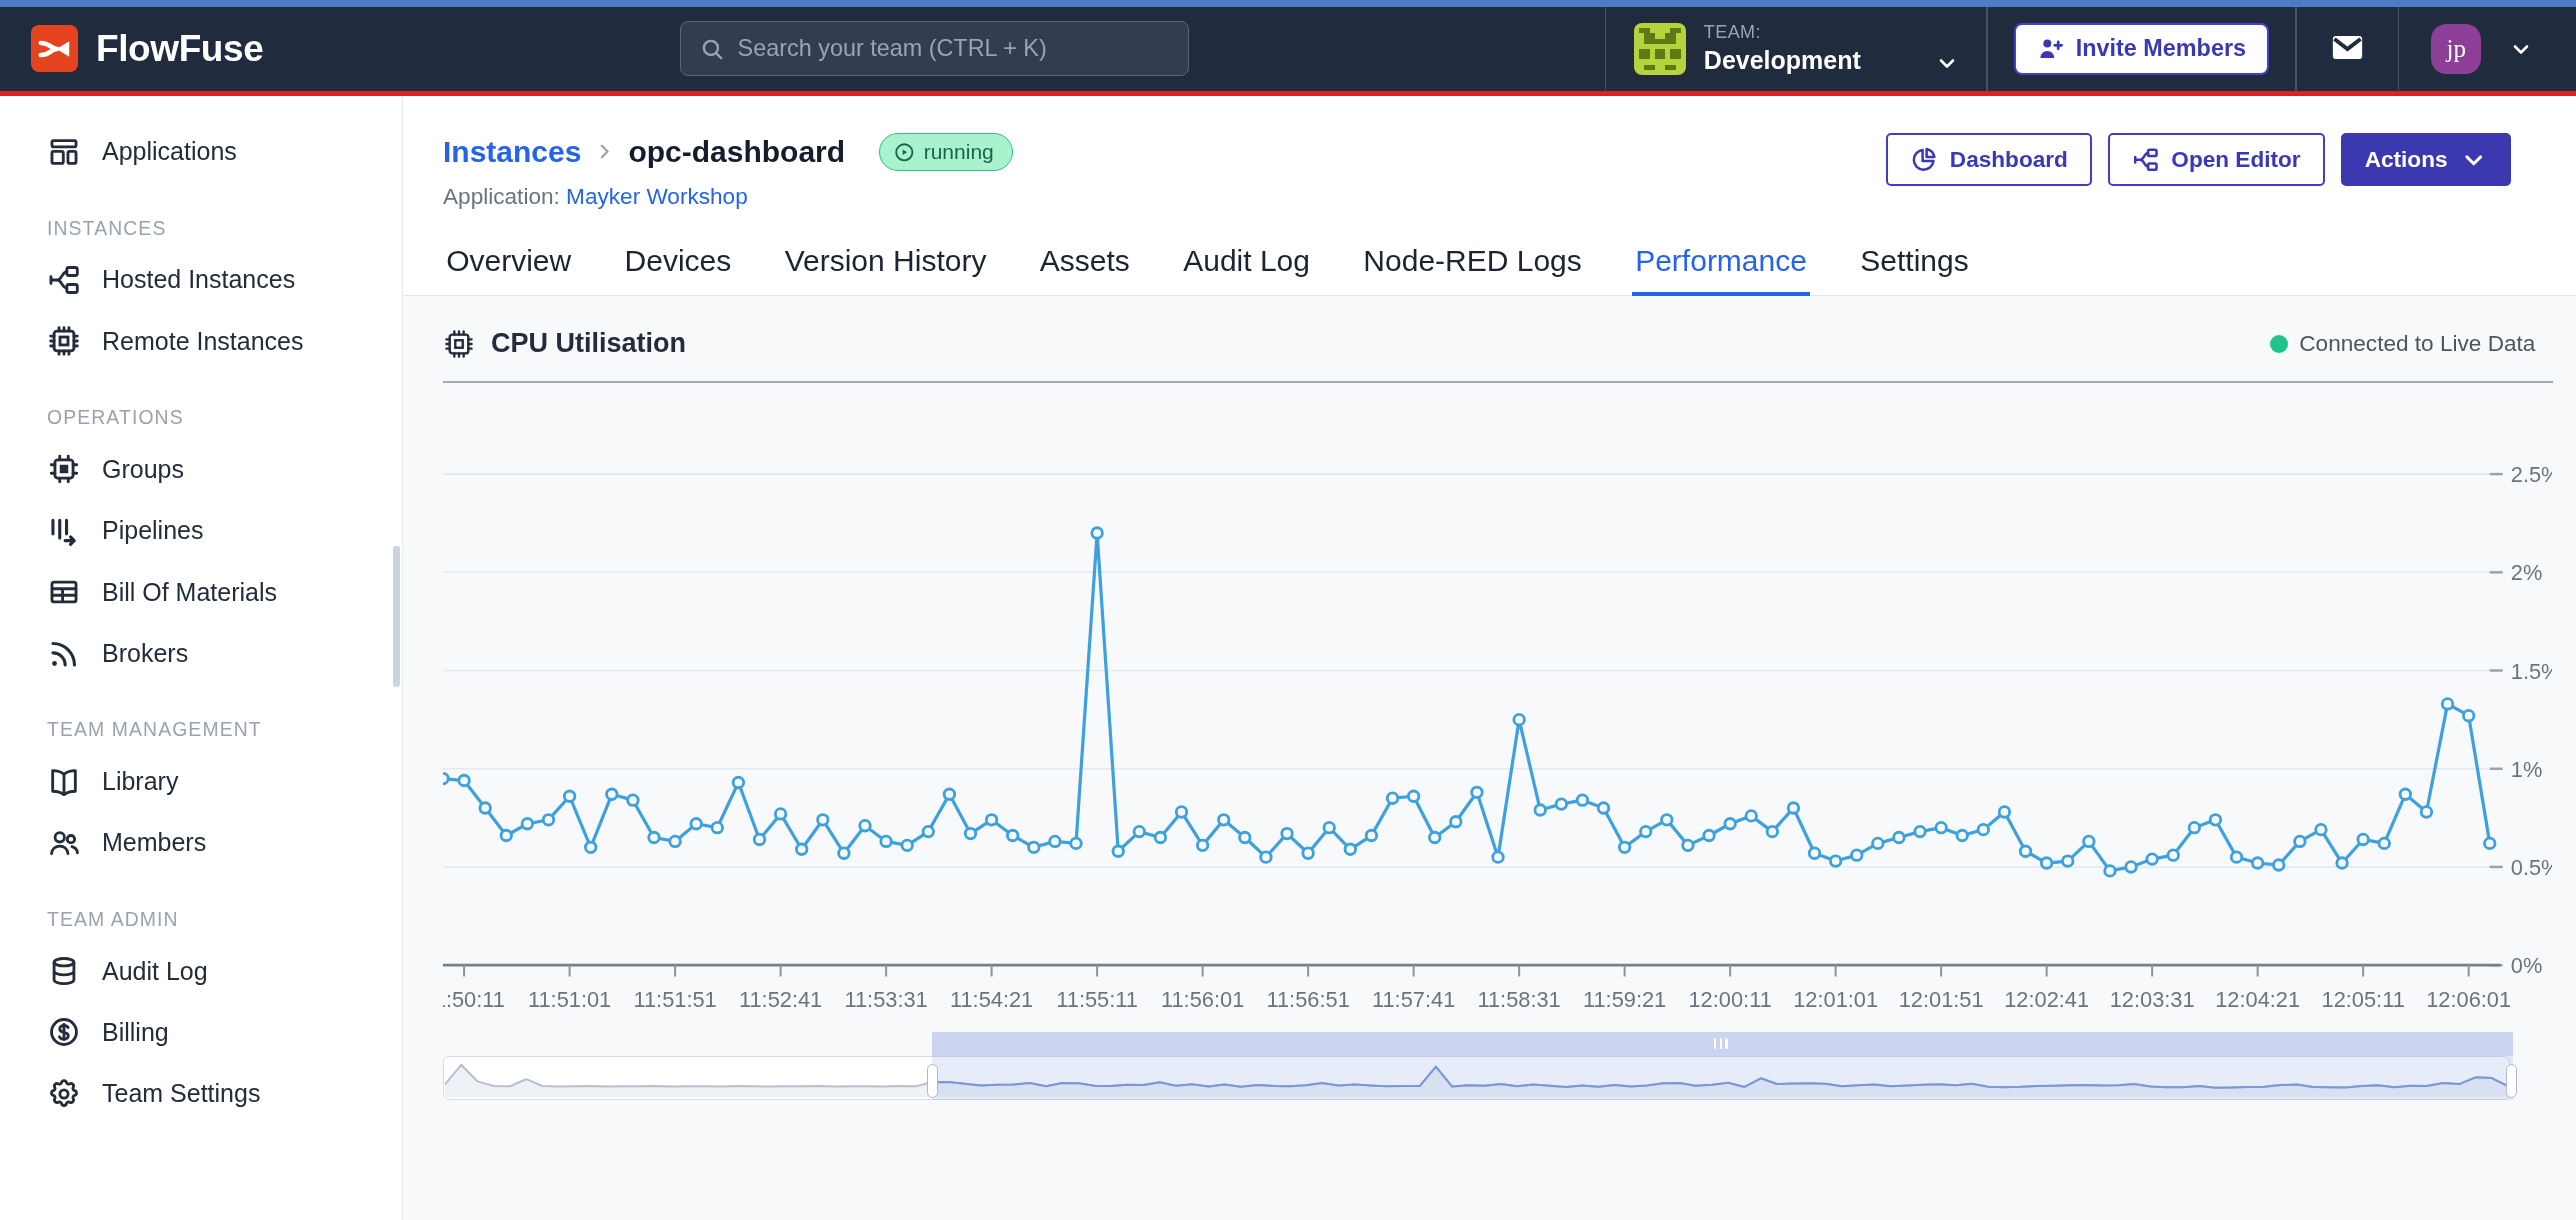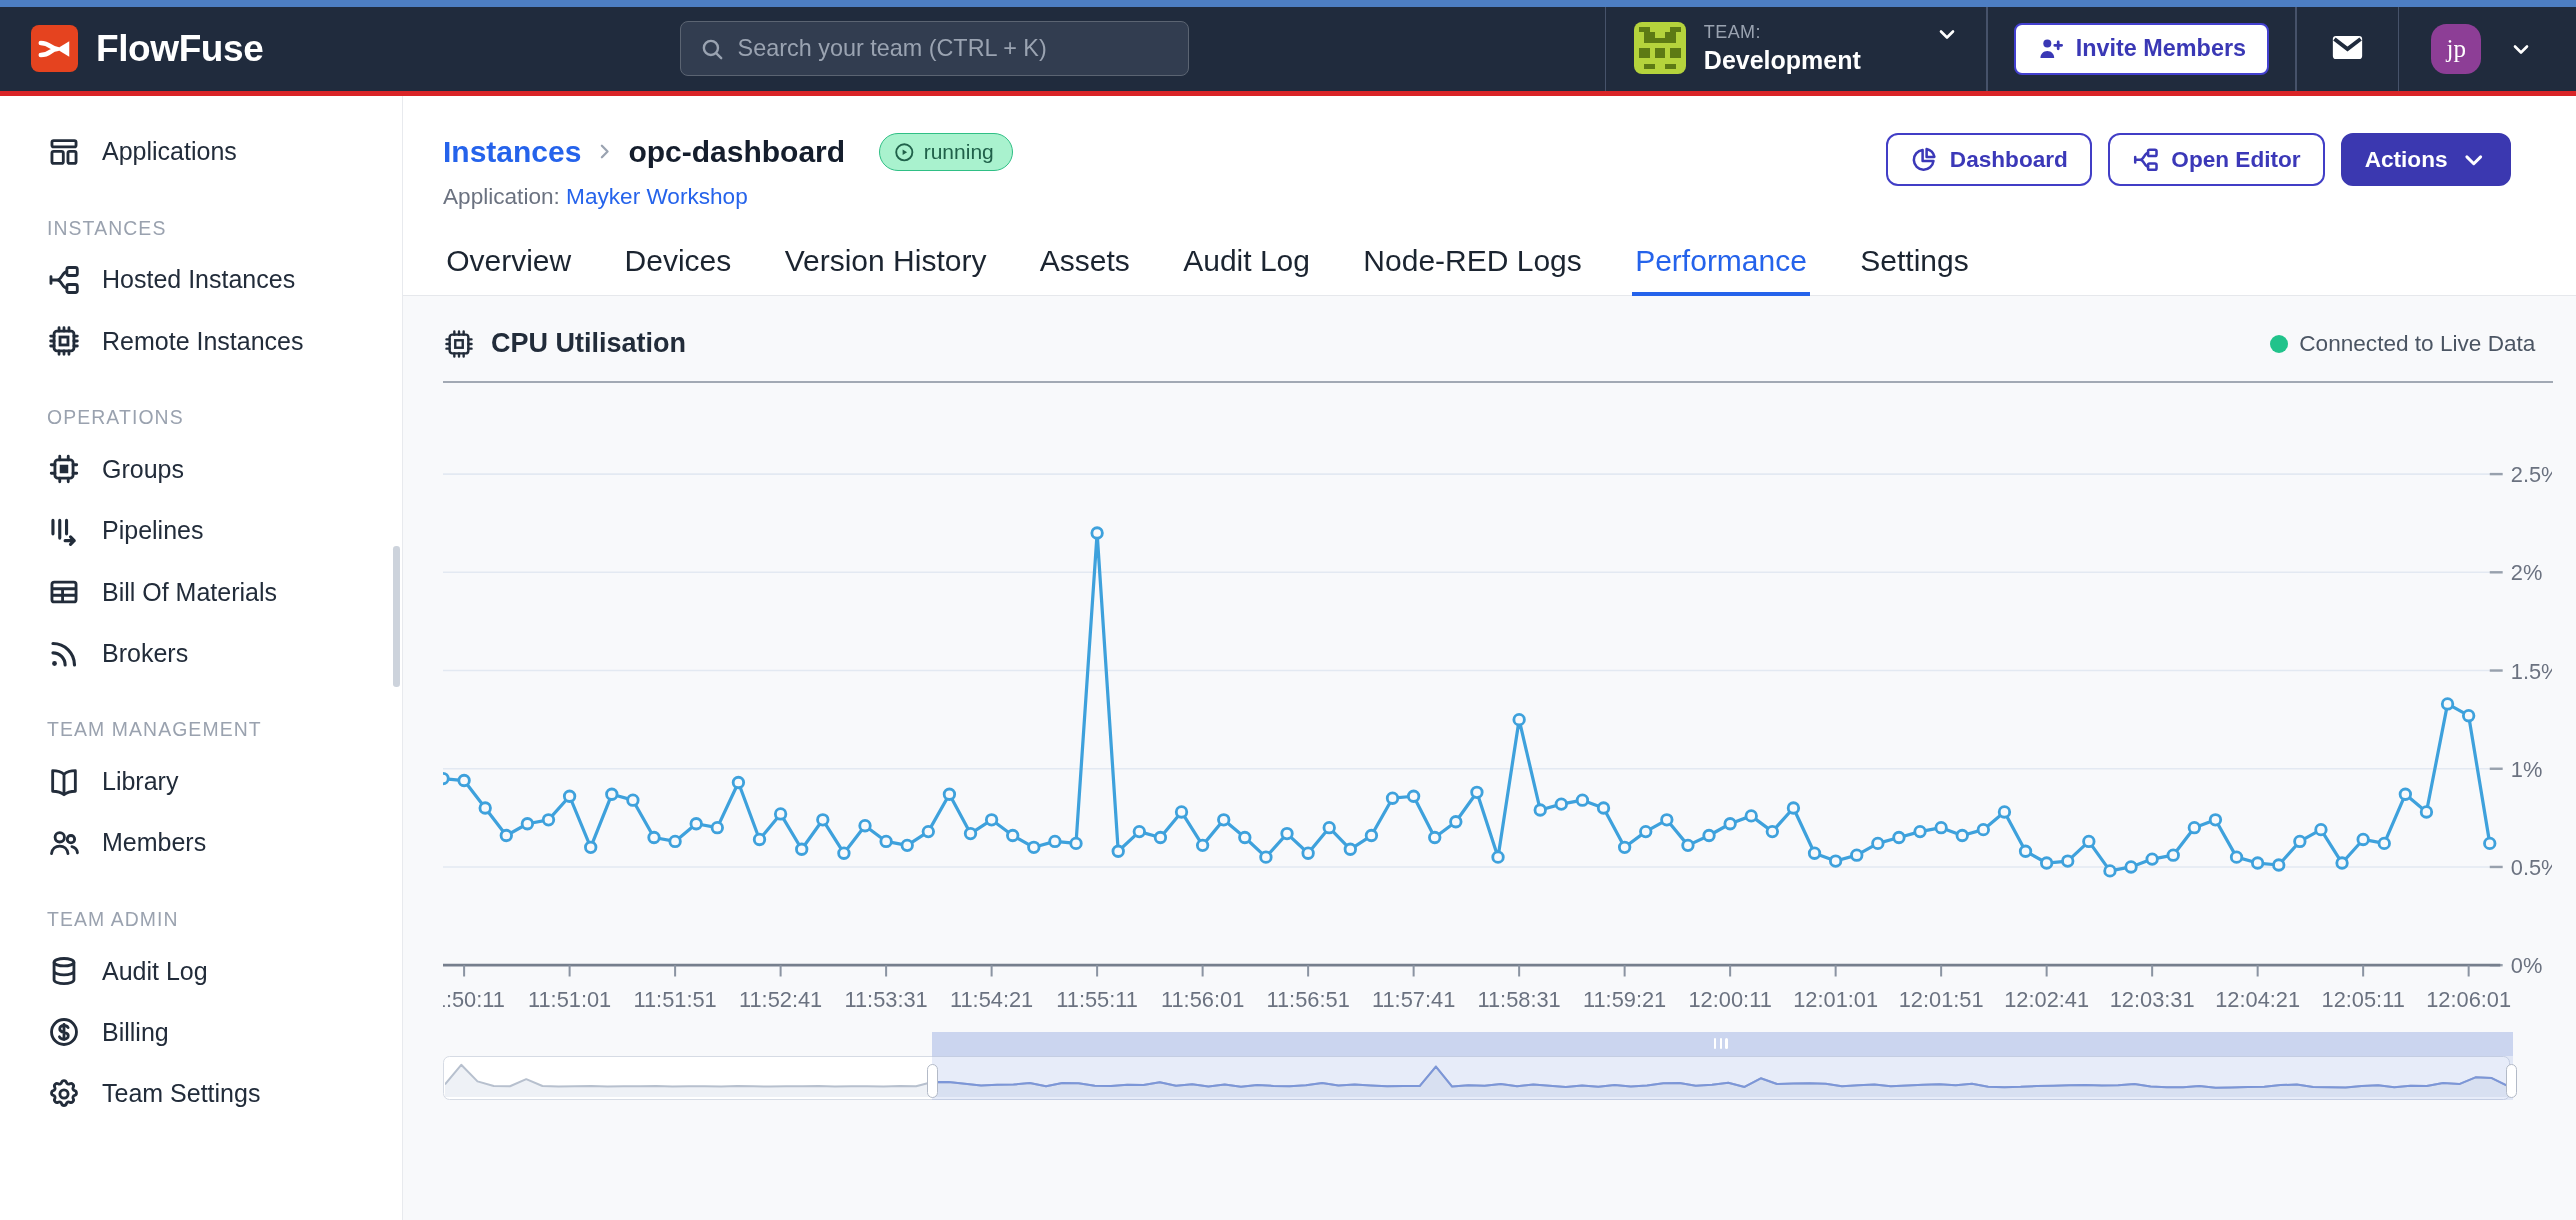--- a/index.html
+++ b/index.html
@@ -14,21 +14,21 @@
   .brand { display:flex; align-items:center; gap:18px; }
   .brand-logo { width:47px; height:47px; border-radius:8px; background:#e5431f; display:flex; align-items:center; justify-content:center; }
   .brand-logo svg { width:36px; height:36px; }
   .brand-name { color:#fff; font-size:37px; font-weight:700; letter-spacing:-0.4px; }
   .nav-search { margin-left:auto; margin-right:auto; width:509px; height:55px; background:#323d50; border:1.6px solid #5b6472; border-radius:8px; display:flex; align-items:center; padding:0 18px; gap:13px;justify-content:center; }
   .nav-search svg { width:26px; height:26px; flex:none; }
   .nav-search input { background:transparent; border:none; outline:none; color:#aab2bf; font-size:23.4px; width:100%; font-family:"Liberation Sans",sans-serif; }
   .nav-search input::placeholder { color:#9aa3b1; }
   .nav-right { display:flex; align-items:center; height:100%; }
   .nav-divider { width:1.6px; height:84px; background:#46526a; }
-  .team-block { display:flex; align-items:flex-start; gap:18px; padding:0 27.5px; min-width:380px; }
+  .team-block { display:flex; align-items:flex-end; gap:18px; padding:0 27.5px; min-width:380px; }
   .team-avatar { width:52px; height:52px; border-radius:8px; flex:none; overflow:hidden; }
   .team-label { color:#9aa3b1; font-size:18px; letter-spacing:0.4px; }
   .team-name { color:#fff; font-size:25px; font-weight:600; margin-top:2.4px; }
   .team-caret { margin-left:auto; }
   .invite-wrap { padding:0 26px; }
   .invite-btn { height:52px; background:#fff; border:2.4px solid #4340cf; border-radius:8px; display:flex; align-items:center; gap:11.3px; padding:0 21px; color:#3a38b5; font-size:23.4px; font-weight:700; cursor:pointer; }
   .invite-btn svg { width:27.5px; height:27.5px; }
   .mail-wrap { padding:0 32px; }
   .user-wrap { display:flex; align-items:center; gap:27.5px; padding:0 11.3px 0 32px; }
   .jp-avatar { width:50px; height:50px; border-radius:15.4px; background:#8d3e96; color:#fff; display:flex; align-items:center; justify-content:center; font-family:"Liberation Serif", serif; font-size:25px; }
@@ -46,21 +46,21 @@
   .main-header { padding:37px 65px 0 40px; }
   .header-row { display:flex; justify-content:space-between; align-items:flex-start; }
   .bc-line { display:flex; align-items:center; gap:13px; }
   .bc-root { color:#2563eb; font-size:30px; font-weight:700; cursor:pointer; }
   .bc-name { color:#141d2c; font-size:30px; font-weight:700; }
   .status-badge { margin-left:21px; display:flex; align-items:center; gap:8px; background:#a9f2ce; border:1.6px solid #2fbf85; border-radius:808px; padding:5.7px 18px 5.7px 13px; color:#20614a; font-size:21px; }
   .status-badge svg { width:22.6px; height:22.6px; }
   .app-line { margin-top:13px; font-size:22.6px; color:#6b7280; }
   .app-link { color:#2563eb; cursor:pointer; }
   .action-buttons { display:flex; gap:16px; }
-  .btn { height:53px; border-radius:12px; font-size:22.6px; font-weight:700; display:flex; align-items:center; gap:12px; padding:0 22px; cursor:pointer; font-family:"Liberation Sans",sans-serif; }
+  .btn { height:53px; border-radius:5px; font-size:22.6px; font-weight:700; display:flex; align-items:center; gap:12px; padding:0 22px; cursor:pointer; font-family:"Liberation Sans",sans-serif; }
   .btn svg { width:27.5px; height:27.5px; }
   .btn-outline { background:#fff; border:2.4px solid #413ec6; color:#3b38b8; }
   .btn-solid { background:#3b38b0; border:2.4px solid #3b38b0; color:#fff; }
 
   .tabs { display:flex; margin:34px -65px 0 -40px; padding:0 65px 0 40px; border-bottom:1.6px solid #e6e8ec; }
   .tab { padding:0 3.2px 14.6px 3.2px; margin-right:47px; font-size:30px; color:#1b2430; border-bottom:4px solid transparent; margin-bottom:-1.6px; cursor:pointer; }
   .tab.active { color:#2563eb; border-bottom-color:#2563eb; }
 
   
   .panel { flex:1; background:#f8f9fb; padding:32px 22.6px 0 40px; }

